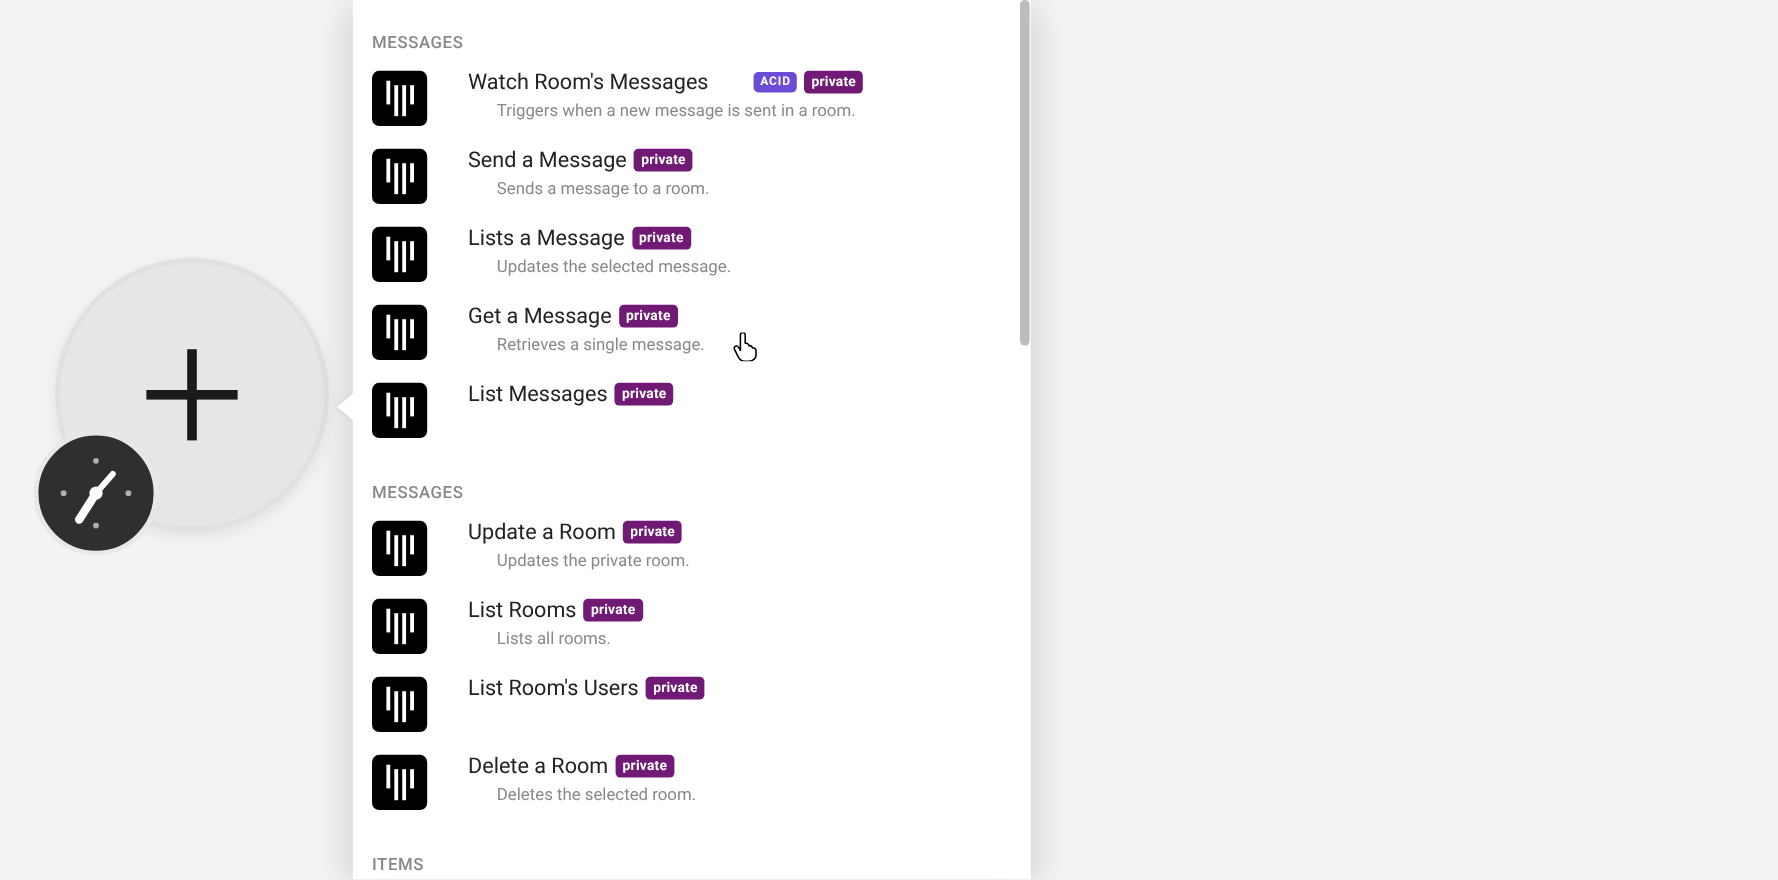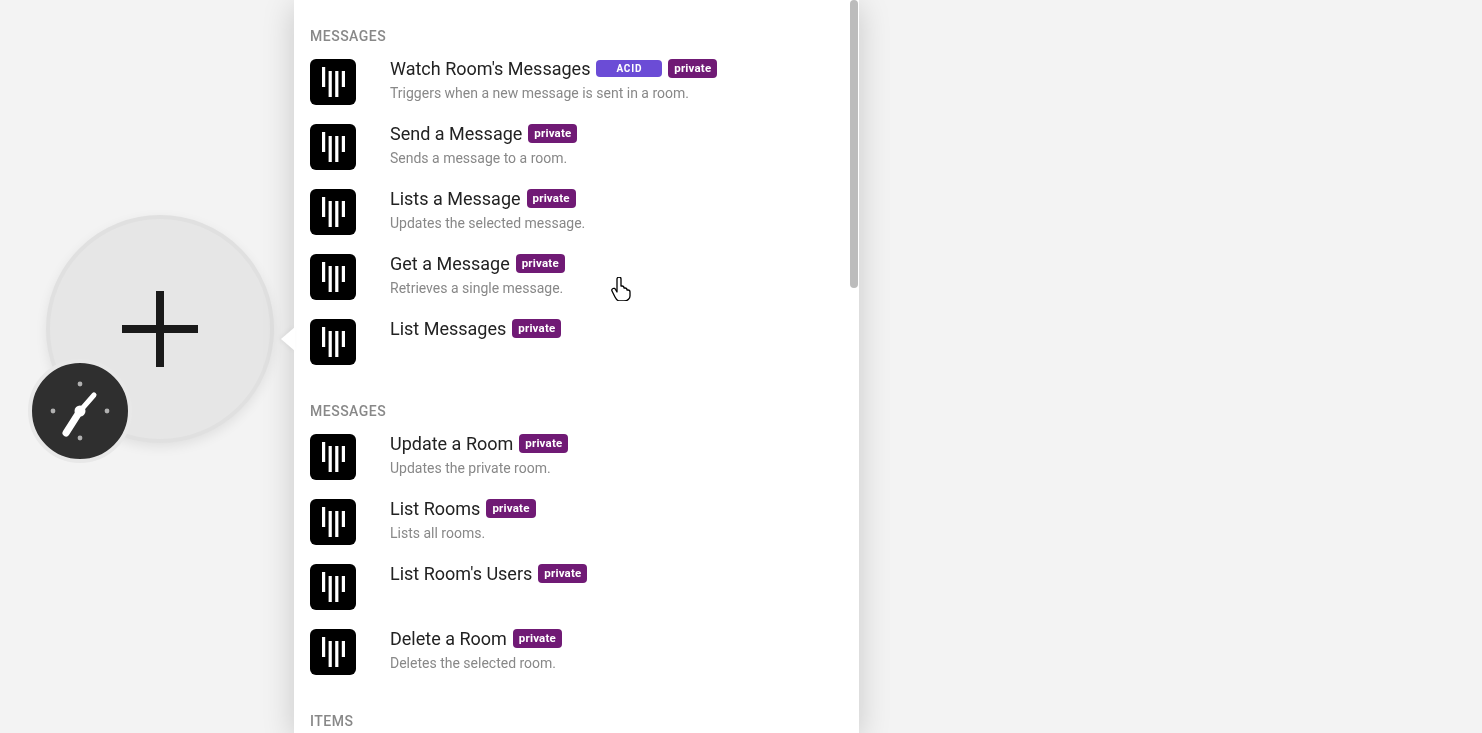--- a/index.html
+++ b/index.html
@@ -143,32 +143,33 @@
     display:flex;
     align-items:center;
     flex-wrap:wrap;
     gap:6px;
   }
   .item-desc {
     font-size: 14px;
     color: #888;
     margin-top:3px;
     line-height:1.4;
+    margin-left:24px;
   }
   .badge {
     display:inline-block;
     font-size: 11.5px;
     font-weight: 700;
     color:#fff;
     padding: 2px 6px 2px 6px;
     border-radius:4px;
     line-height:1.3;
     letter-spacing:0.2px;
   }
-  .badge-acid { background:#6b4cd6; font-size:10px; letter-spacing:0.8px; padding:2px 20px;}
+  .badge-acid { background:#6b4cd6; font-size:10px; letter-spacing:0.8px; padding:2px 5px;margin-left:32px;}
   .badge-private { background:#701a75; }
 
   
   .hand-cursor {
     position:absolute;
     left: 611px;
     top: 277px;
     width: 20px;
     height: 22px;
     z-index: 5;

